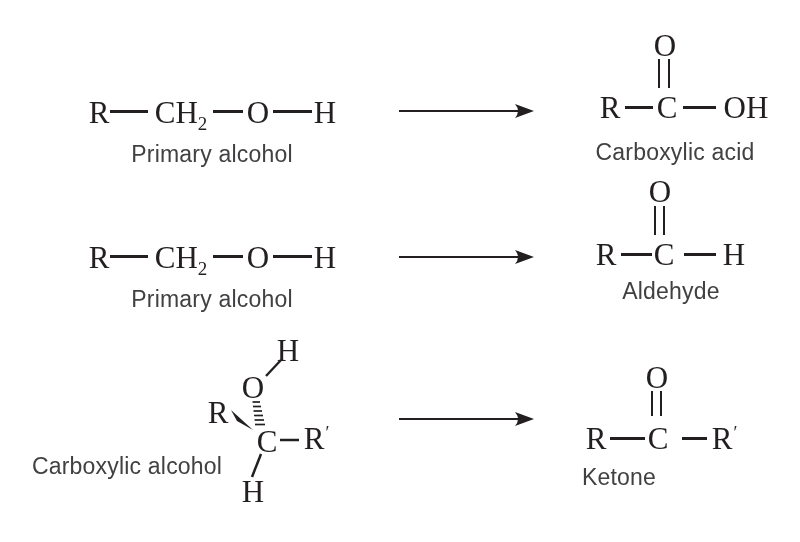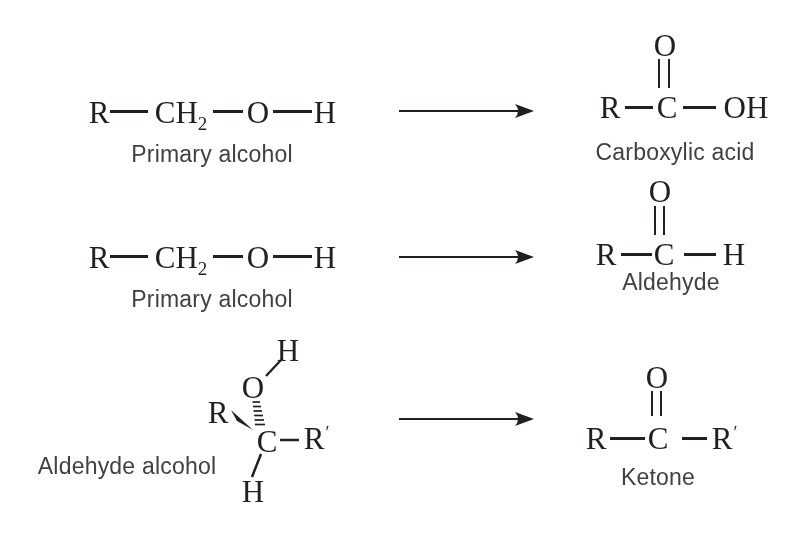--- a/index.html
+++ b/index.html
@@ -85,21 +85,21 @@
     </svg>
 
     <span class="atom" style="left:660px;top:191px">O</span>
     <div class="bond-v" style="left:654px;top:206px;height:29px"></div>
     <div class="bond-v" style="left:663px;top:206px;height:29px"></div>
     <span class="atom" style="left:606px;top:254px">R</span>
     <div class="bond-h" style="left:621px;top:253px;width:31px"></div>
     <span class="atom" style="left:664px;top:254px">C</span>
     <div class="bond-h" style="left:684px;top:253px;width:32px"></div>
     <span class="atom" style="left:734px;top:254px">H</span>
-    <span class="lbl" style="left:671px;top:282px">Aldehyde</span>
+    <span class="lbl" style="left:671px;top:291px">Aldehyde</span>
   </div>
 
   <div>
 
     <span class="atom" style="left:288px;top:350px">H</span>
     <span class="atom" style="left:253px;top:387px">O</span>
     <span class="atom" style="left:218px;top:412px">R</span>
     <span class="atom" style="left:267px;top:441px">C</span>
     <span class="atom" style="left:316px;top:438px"><span>R</span><span class="prime">′</span></span>
     <span class="atom" style="left:253px;top:491px">H</span>
@@ -117,31 +117,31 @@
         <line x1="65" y1="94.5" x2="75" y2="94.5"></line>
       </g>
 
       <polygon points="41,80 47,91 63,100" fill="currentColor"></polygon>
 
       <line x1="90" y1="110" x2="109" y2="110" stroke="currentColor" stroke-width="2.5"></line>
 
       <line x1="71" y1="124" x2="62" y2="147" stroke="currentColor" stroke-width="2.5"></line>
     </svg>
 
-    <span class="lbl" style="left:127px;top:466px">Aldehyde alcohol</span>
+    <span class="lbl" style="left:127px;top:466px">Carboxylic alcohol</span>
 
     <svg class="arrow" style="left:398px;top:411px" width="137" height="16" viewBox="0 0 137 16">
       <line x1="1" y1="8" x2="122" y2="8" stroke="currentColor" stroke-width="2.2"></line>
       <path d="M136,8 L117,1 Q123,8 117,15 Z" fill="currentColor"></path>
     </svg>
 
     <span class="atom" style="left:657px;top:377px">O</span>
     <div class="bond-v" style="left:651px;top:391px;height:25px"></div>
     <div class="bond-v" style="left:660px;top:391px;height:25px"></div>
     <span class="atom" style="left:596px;top:438px">R</span>
     <div class="bond-h" style="left:610px;top:437px;width:35px"></div>
     <span class="atom" style="left:658px;top:438px">C</span>
     <div class="bond-h" style="left:682px;top:437px;width:25px"></div>
     <span class="atom" style="left:724px;top:438px"><span>R</span><span class="prime">′</span></span>
-    <span class="lbl" style="left:658px;top:477px">Ketone</span>
+    <span class="lbl" style="left:619px;top:477px">Ketone</span>
   </div>
 
 </div>
 
 </body></html>

